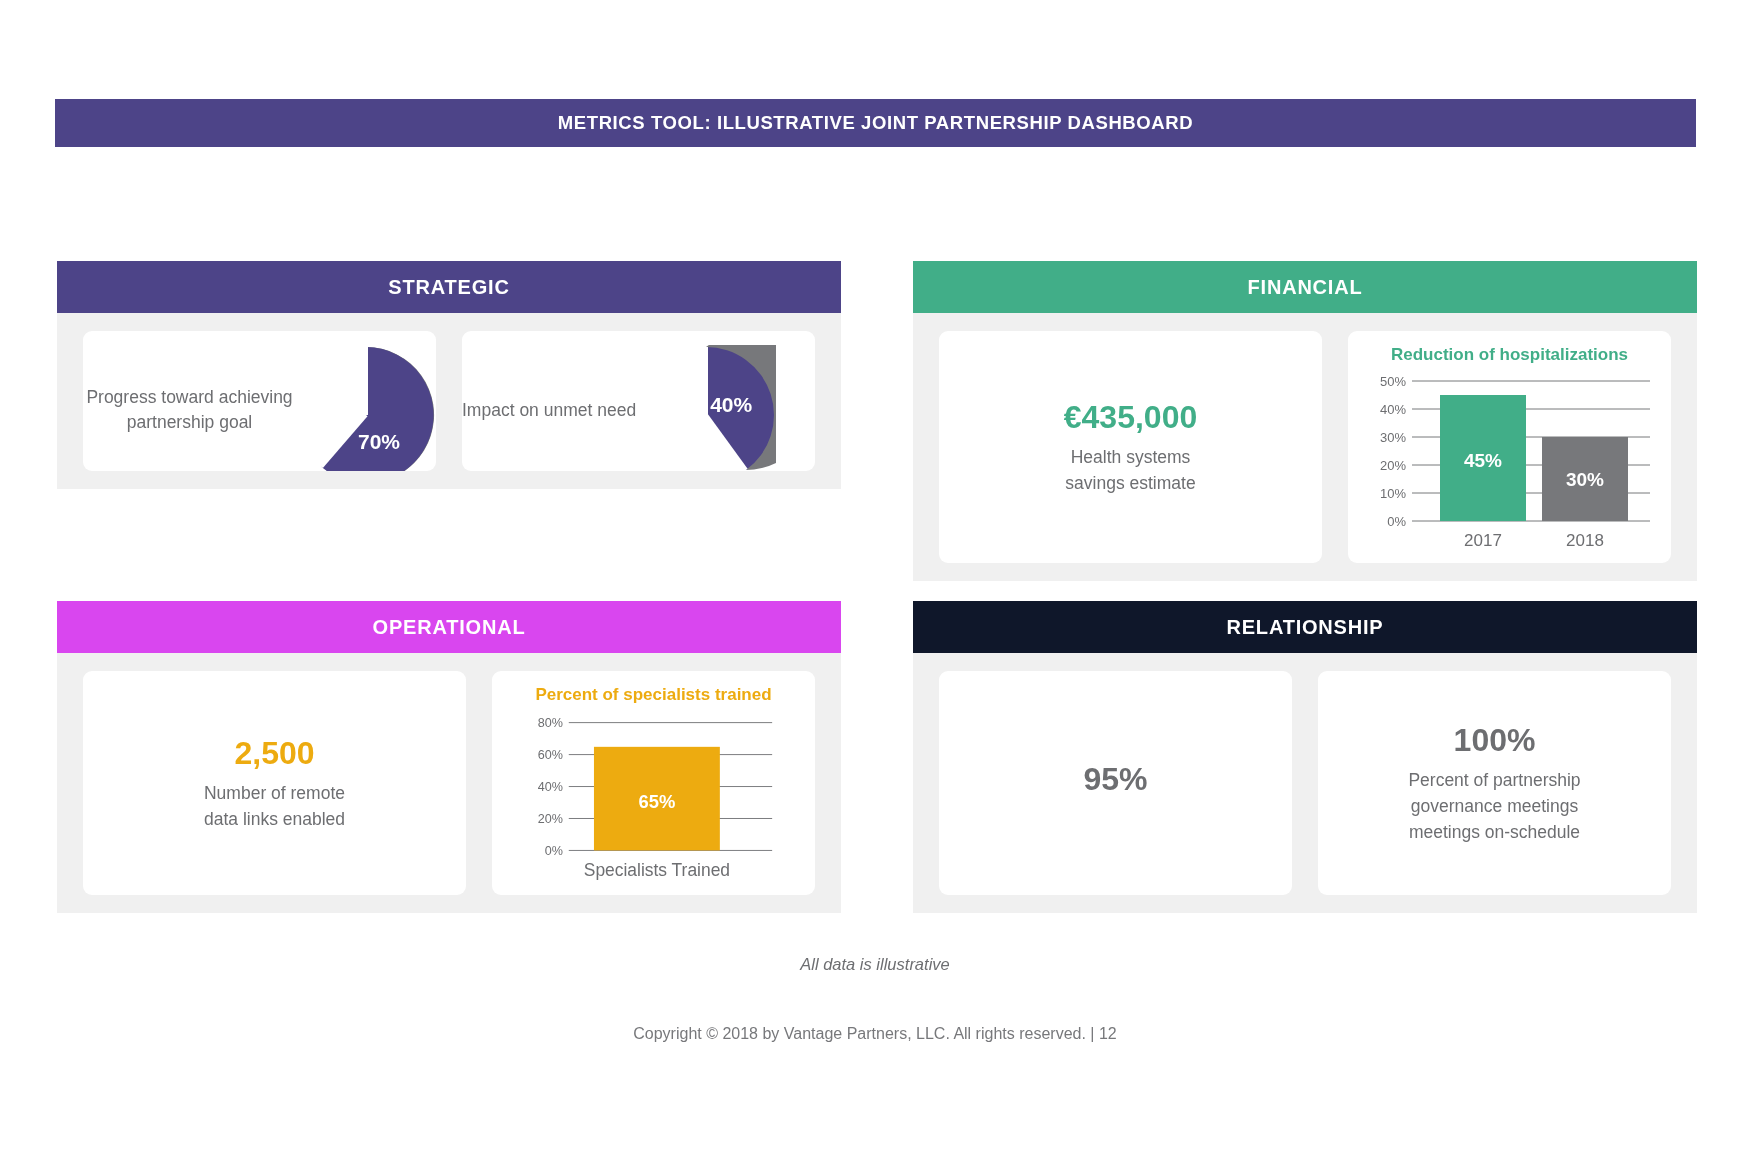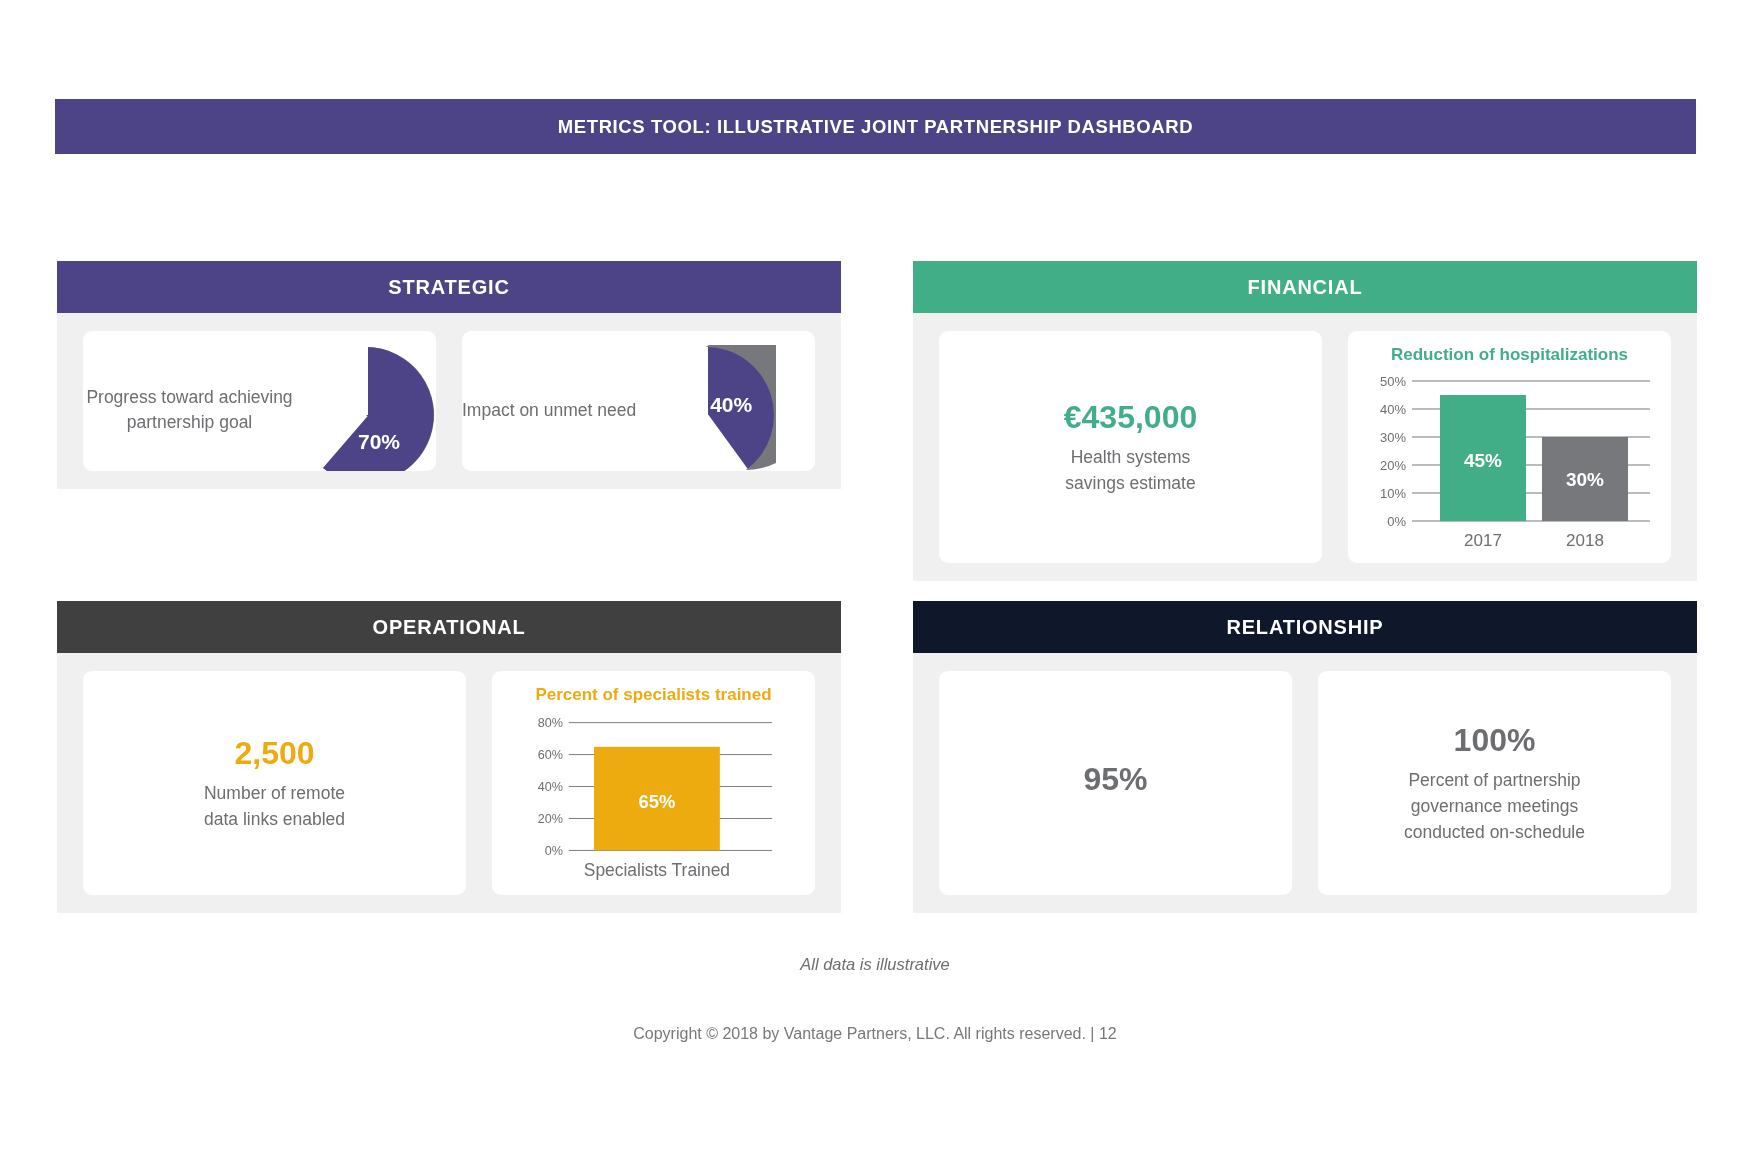--- a/index.html
+++ b/index.html
@@ -18,21 +18,21 @@
     width: 1750px;
     height: 1150px;
   }
 
   
   .title-banner {
     position: absolute;
     left: 55px;
     top: 99px;
     width: 1641px;
-    height: 55px;
+    height: 48px;
     background: #4d4488;
     display: flex;
     align-items: center;
     justify-content: center;
   }
   .title-banner .title-text {
     color: #ffffff;
     font-size: 18.5px;
     font-weight: bold;
     letter-spacing: 0.6px;
@@ -61,21 +61,21 @@
     display: flex;
     align-items: center;
     justify-content: center;
     color: #ffffff;
     font-size: 20px;
     font-weight: bold;
     letter-spacing: 0.8px;
   }
   .hdr-strategic    { background: #4d4488; }
   .hdr-financial    { background: #41ae88; }
-  .hdr-operational  { background: #404040; }
+  .hdr-operational  { background: #d946ef; }
   .hdr-relationship { background: #0f172a; }
 
   .quad-body {
     display: flex;
     gap: 26px;
     padding: 18px 26px 18px 26px;
     box-sizing: border-box;
     height: calc(100% - 52px);
   }
   .card {
@@ -332,21 +332,21 @@
 
         <div class="card stat-card">
           <div class="stat-value gray">95%</div>
         </div>
 
         <div class="card stat-card">
           <div class="stat-value gray">100%</div>
           <div class="stat-desc">
             <div>Percent of partnership</div>
             <div>governance meetings</div>
-            <div>conducted on-schedule</div>
+            <div>meetings on-schedule</div>
           </div>
         </div>
 
       </div>
     </div>
 
   </div>
 
   <div class="footnote">All data is illustrative</div>
 

